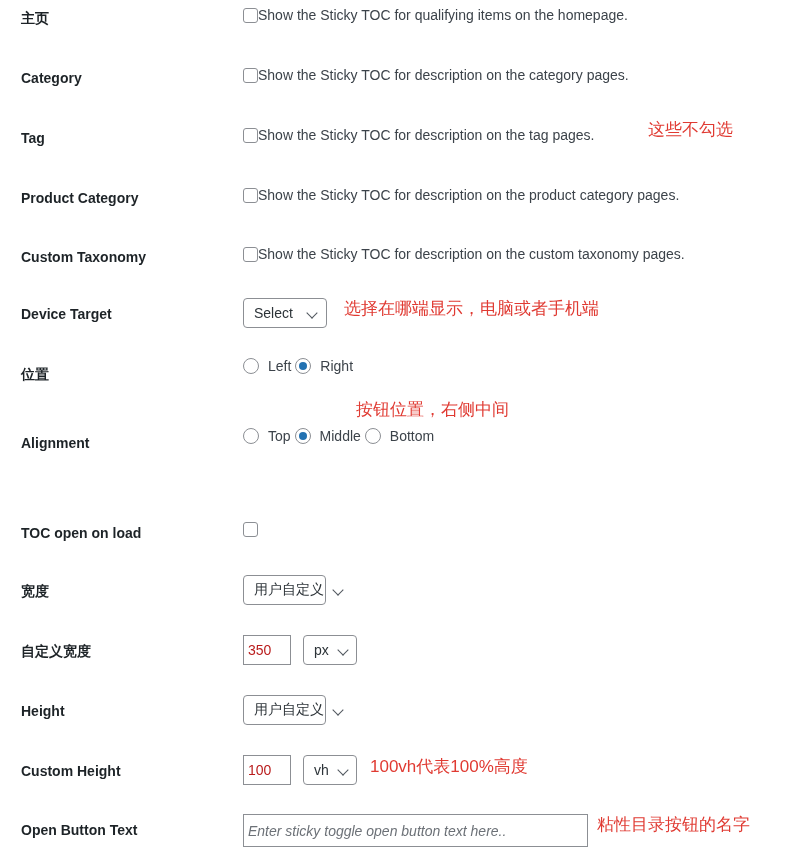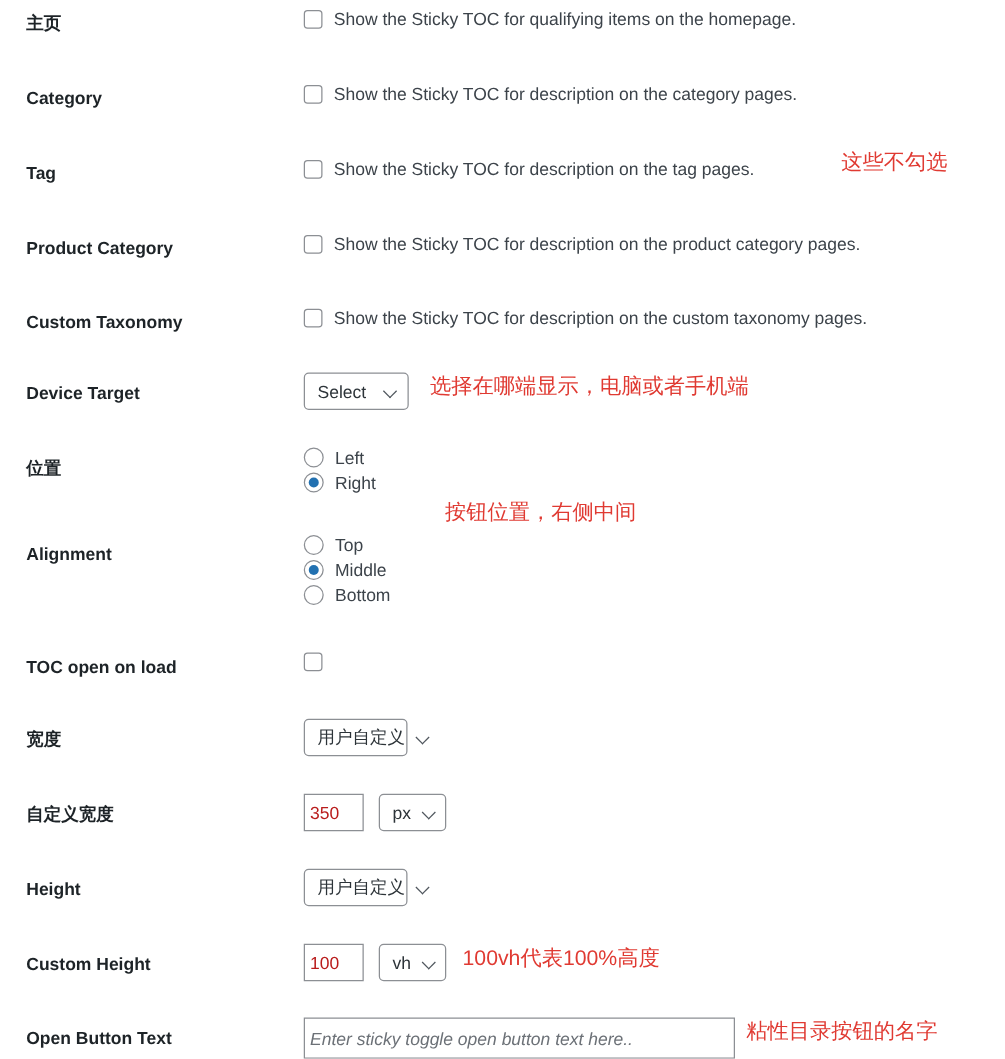--- a/index.html
+++ b/index.html
@@ -51,21 +51,20 @@
     width: 15px;
     height: 15px;
     border: 1px solid #8c8f94;
     border-radius: 3px;
     background: #fff;
     box-sizing: border-box;
     flex: 0 0 auto;
     margin-top: 1px;
   }
   .cb-text {
-    margin-left: 9px;
     font-size: 14px;
     color: #3c434a;
     line-height: 16px;
     white-space: nowrap;
   }
 
   
   .sel {
     display: inline-flex;
     align-items: center;
@@ -99,21 +98,21 @@
     border-bottom: 1.6px solid #50575e;
     transform: rotate(45deg);
   }
   .sel-device { width: 84px; }
   .sel-cjk    { width: 83px; }
   .sel-unit   { width: 54px; }
 
   
   .radio-group {
     display: flex;
-    flex-direction: column;
+    flex-direction: row;
     gap: 4px;
   }
   .radio-line {
     display: flex;
     align-items: center;
   }
   .radio-dot {
     width: 16px;
     height: 16px;
     border-radius: 50%;
@@ -332,17 +331,17 @@
 
   <div class="row" style="top:814px">
     <div class="row-label" style="top:7px">Open Button Text</div>
     <div class="row-field" style="top:0px">
       <input class="txt txt-wide" type="text" placeholder="Enter sticky toggle open button text here.." style="">
     </div>
   </div>
 
 </div>
 
-<div class="note" style="left:648px; top:120px;margin-left:25px;">这些不勾选</div>
+<div class="note" style="left:648px; top:120px;">这些不勾选</div>
 <div class="note" style="left:344px; top:299px;text-align:right;">选择在哪端显示，电脑或者手机端</div>
 <div class="note" style="left:356px; top:400px;">按钮位置，右侧中间</div>
 <div class="note" style="left:370px; top:757px;">100vh代表100%高度</div>
 <div class="note" style="left:597px; top:815px;text-align:center;">粘性目录按钮的名字</div>
 
 </body></html>

